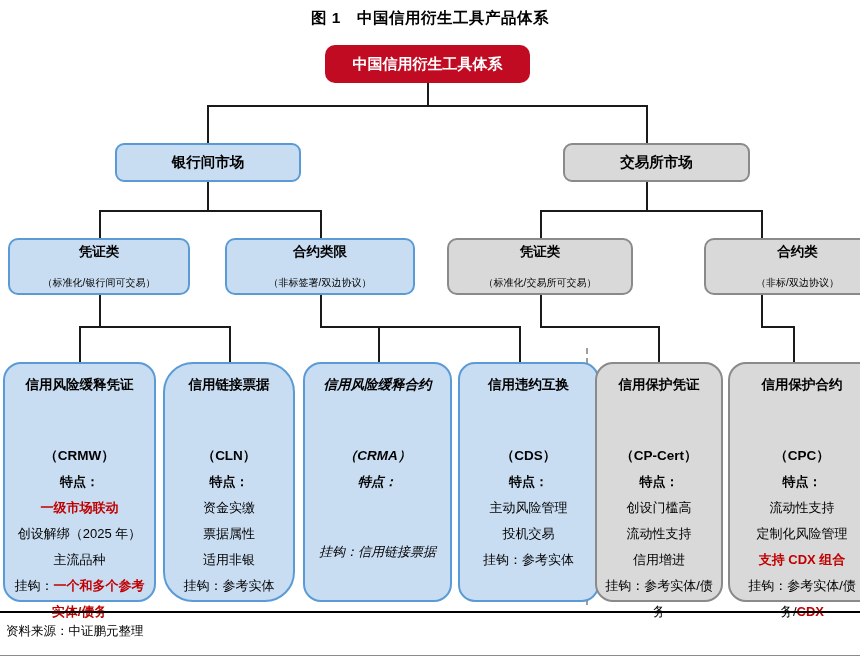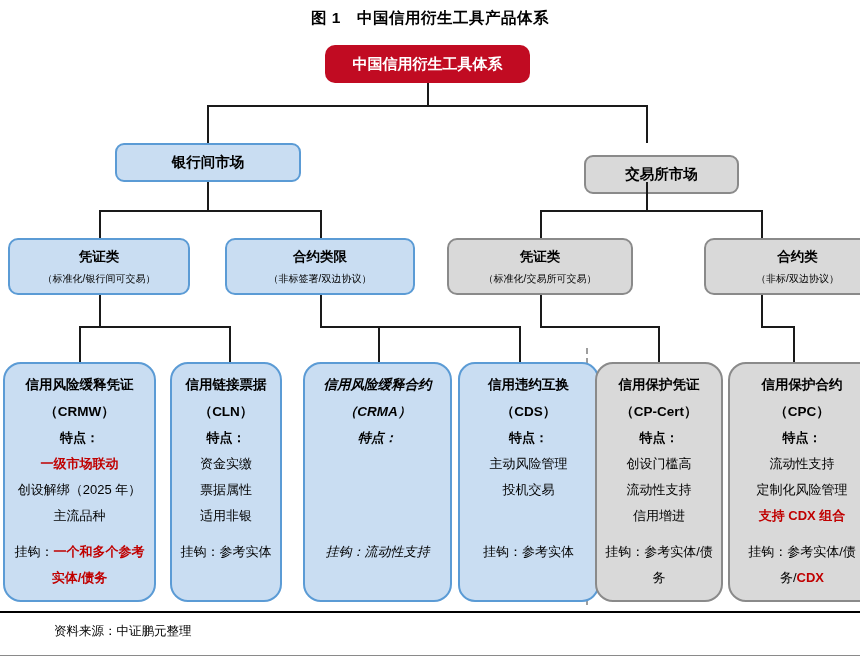--- a/index.html
+++ b/index.html
@@ -27,53 +27,53 @@
   .node{position:absolute;display:flex;flex-direction:column;align-items:center;
     justify-content:center;text-align:center;border-radius:9px;color:#000;}
   .node.blue{background:var(--blue-fill);border:2px solid var(--blue-border);}
   .node.gray{background:var(--gray-fill);border:2px solid var(--gray-border);}
 
   .root-node{left:325px;top:45px;width:205px;height:38px;background:var(--red-box);
     border-radius:10px;color:#fff;font-size:15px;font-weight:bold;}
 
   .market-node{top:143px;height:39px;font-size:14.5px;font-weight:bold;}
   .market-0{left:115px;width:186px;}
-  .market-1{left:584px;width:155px;margin-top:12px;}
-
-  .cat-node{top:238px;height:57px;border-radius:10px;}
+  .market-1{left:563px;width:187px;}
+
+  .cat-node{top:238px;height:57px;border-radius:10px;justify-content:space-between;}
   .cat-title{font-size:13.5px;font-weight:bold;line-height:23px;}
   .cat-sub{font-size:10px;line-height:21px;}
   .cat-0{left:8px;width:182px;}
   .cat-1{left:225px;width:190px;}
   .cat-2{left:447px;width:186px;}
   .cat-3{left:668px;width:187px;margin-left:36px;}
 
   
   #leaves{position:absolute;left:0;top:362px;width:860px;height:240px;}
   .leaf{position:absolute;top:0;height:240px;border-radius:18px;display:flex;
     flex-direction:column;align-items:center;text-align:center;
     padding:7px 4px 8px 4px;font-size:13px;line-height:26px;color:#000;}
   .leaf.blue{background:var(--blue-fill);border:2.5px solid var(--blue-border);}
   .leaf.gray{background:var(--gray-fill);border:2.5px solid var(--gray-border);}
   .leaf-0{left:3px;width:153px;}
-  .leaf-1{left:170px;width:112px;}
+  .leaf-1{left:163px;width:132px;border-radius:30px;}
   .leaf-2{left:303px;width:149px;font-style:italic;}
   .leaf-3{left:458px;width:141px;border-radius:17px;}
   .leaf-4{left:595px;width:128px;justify-content:space-between;}
   .leaf-5{left:728px;width:148px;}
   .leaf-title{font-weight:bold;font-size:13.5px;line-height:27px;}
-  .leaf-code{font-weight:bold;font-size:13.5px;line-height:27px;}
+  .leaf-code{font-weight:bold;font-size:13.5px;line-height:27px;margin-top:44px;}
   .features-label{font-weight:bold;}
   .feat{line-height:26px;}
   .hook{margin-top:auto;min-height:53px;line-height:26px;}
   .red{color:var(--red-text);font-weight:bold;}
 
   .rule-top{position:absolute;left:0;top:611px;width:860px;height:1.5px;background:#000;}
   .rule-bottom{position:absolute;left:0;top:655px;width:860px;height:1px;background:#8a8a8a;}
-  .source-note{position:absolute;left:6px;top:623px;font-size:12.5px;color:#000;margin-left:48px;}
+  .source-note{position:absolute;left:6px;top:623px;font-size:12.5px;color:#000;}
 </style>
 </head>
 <body>
 
 <div class="canvas">
 
   <div class="fig-title">图 1　中国信用衍生工具产品体系</div>
 
   <div class="node root-node">
     <span>中国信用衍生工具体系</span>
@@ -160,21 +160,21 @@
           <div class="feat">票据属性</div>
           <div class="feat">适用非银</div>
         </div>
     <div class="hook"><span>挂钩：参考实体</span></div>
   </div>
 
   <div class="leaf leaf-2 blue">
     <div class="leaf-title">信用风险缓释合约</div>
     <div class="leaf-code">（CRMA）</div>
     <div class="features-label">特点：</div>
-    <div class="hook"><span>挂钩：流动性支持</span></div>
+    <div class="hook"><span>挂钩：信用链接票据</span></div>
   </div>
 
   <div class="leaf leaf-3 blue">
     <div class="leaf-title">信用违约互换</div>
     <div class="leaf-code">（CDS）</div>
     <div class="features-label">特点：</div>
     <div>
           <div class="feat">主动风险管理</div>
           <div class="feat">投机交易</div>
         </div>

